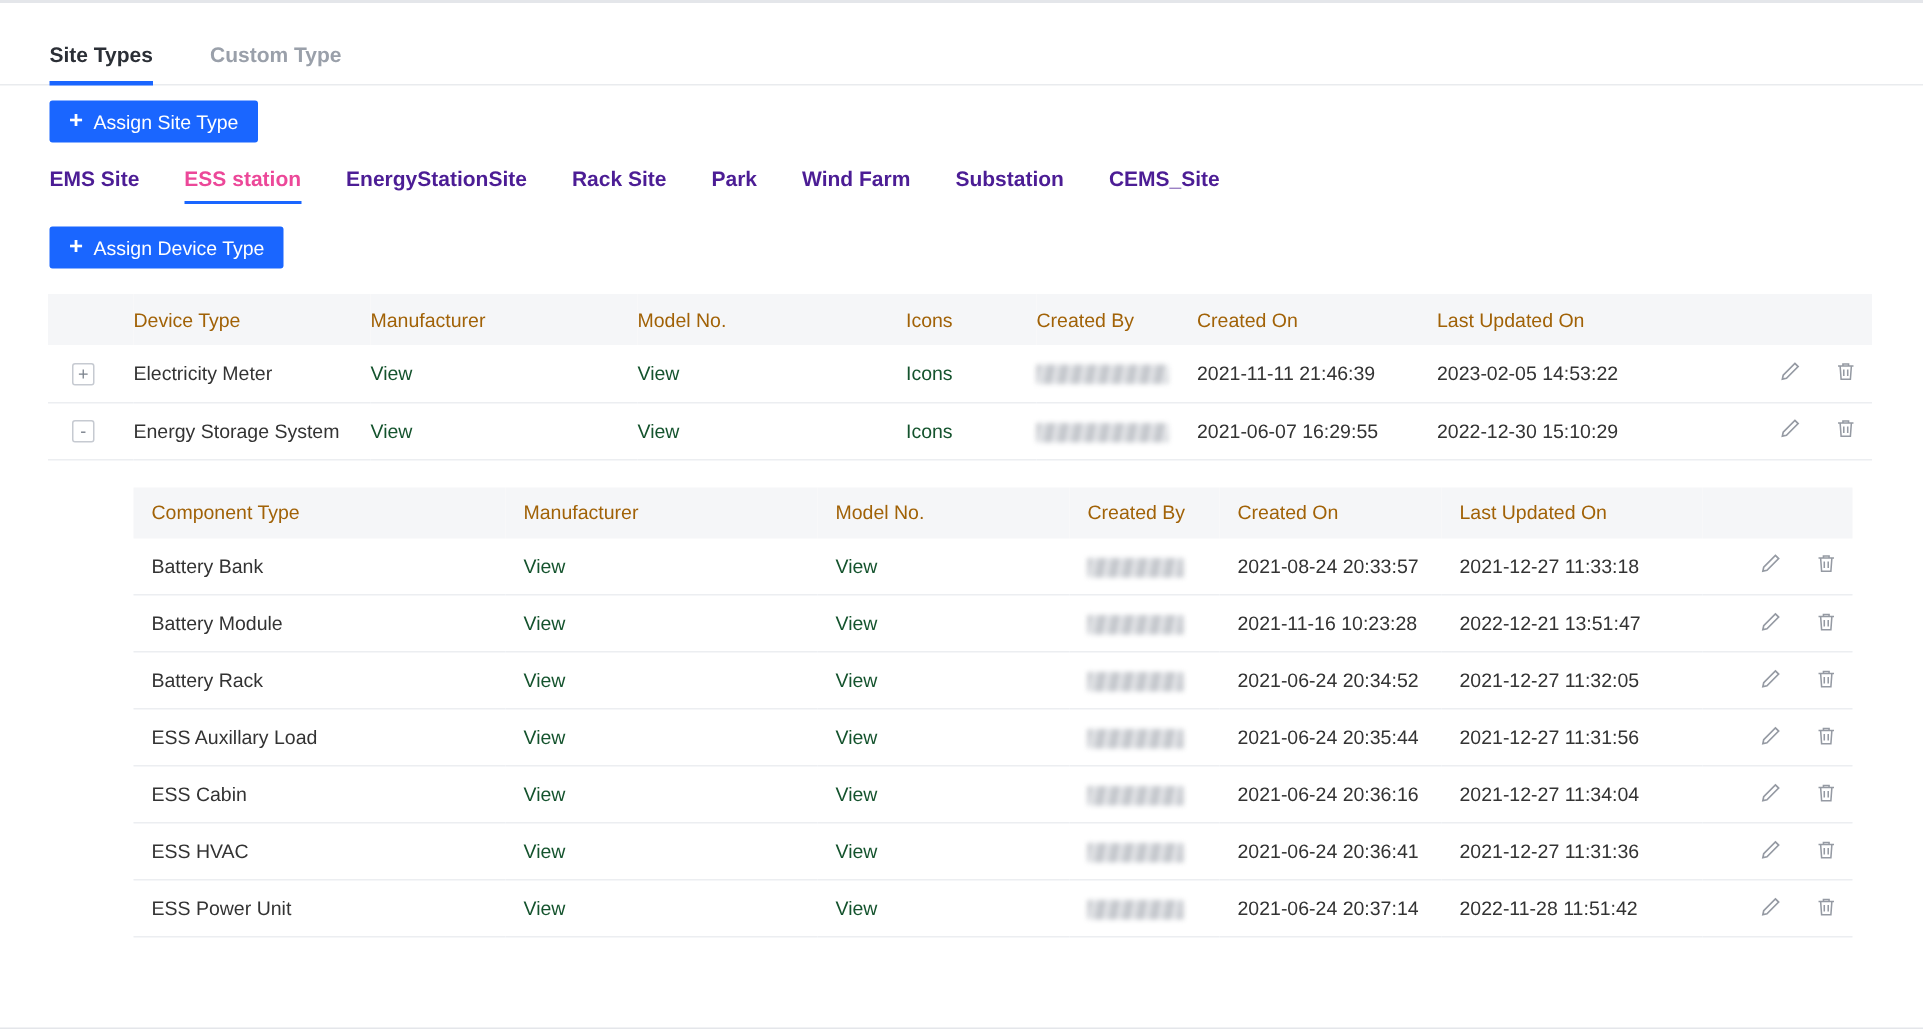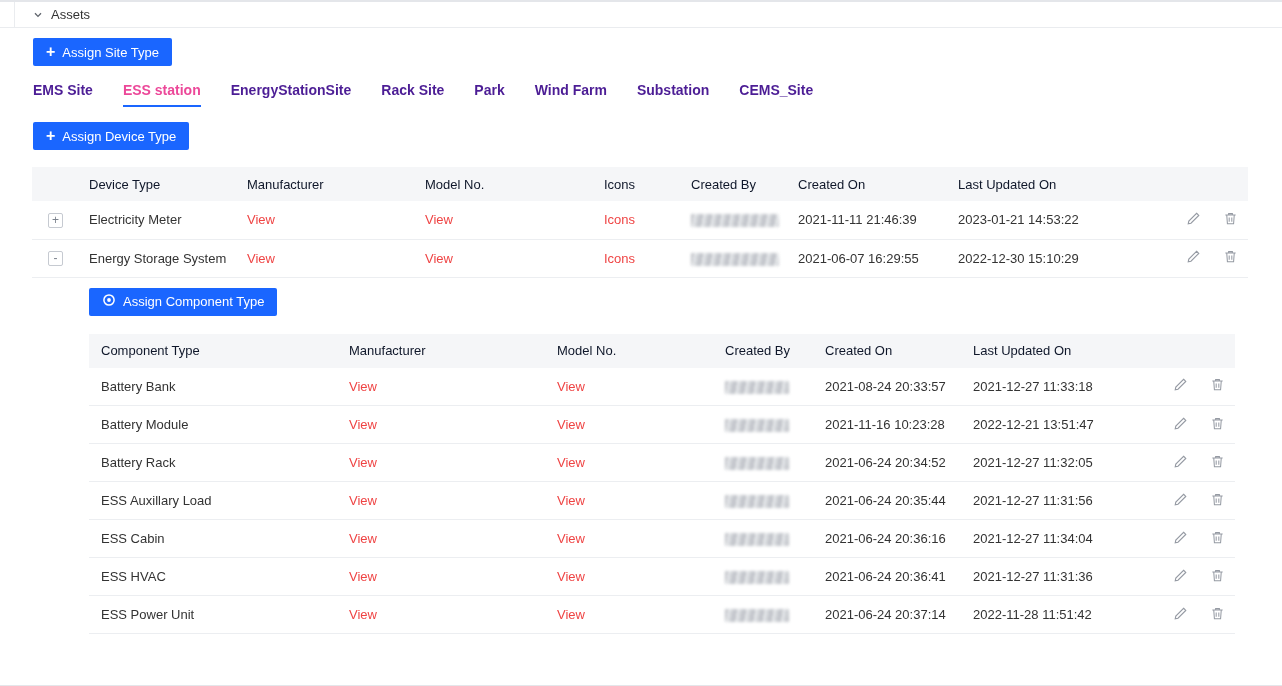--- a/index.html
+++ b/index.html
@@ -56,32 +56,32 @@
   .site-tab.active { color:#ec4899; }
   .site-tab.active::after {
     content:""; position:absolute; left:0; right:0; bottom:0; height:2px; background:#1a66ff;
   }
 
   
   table { border-collapse:collapse; table-layout:fixed; }
   .device-tbl { width:1216px; margin:17px 0 0 32px; }
   .comp-tbl { width:1146px; margin:18px 0 0 0; }
   th {
-    background:#f5f6f8; color:#0f172a; font-weight:normal; font-size:13px;
+    background:#f5f6f8; color:#a16207; font-weight:normal; font-size:13px;
     text-align:left; height:34px; padding:0;
   }
   td { height:38px; border-bottom:1px solid #eceef1; padding:0; font-size:13px; color:#333; }
   .comp-tbl th, .comp-tbl td { padding-left:12px; }
   .toggle-cell { padding-left:16px !important; }
   .toggle {
     display:inline-flex; width:15px; height:15px; align-items:center; justify-content:center;
     border:1px solid #c6cad1; border-radius:2px; background:#fff; color:#7c838d;
     font-size:12px; line-height:1; cursor:pointer; user-select:none;
   }
-  a.lnk { color:#ef4444; text-decoration:none; cursor:pointer; }
+  a.lnk { color:#14532d; text-decoration:none; cursor:pointer; }
 
   .redacted {
     display:inline-block; height:13px; border-radius:1px; vertical-align:middle;
     background:repeating-linear-gradient(100deg,#b9bcc2 0 3px,#e3e5e8 3px 6px,#c8cbd0 6px 9px);
     filter:blur(1.6px); opacity:.9;
   }
   .w88 { width:88px; } .w64 { width:64px; }
 
   .actions { text-align:right; padding-right:10px !important; white-space:nowrap; }
   .icon-btn {
@@ -90,30 +90,29 @@
   }
   .icon-btn svg { display:block; }
 
   .component-section { margin-left:89px; }
 </style>
 </head>
 <body>
 
 <div class="page">
 
-  <div class="assets-header">
-    <span class="left-edge"></span>
-    <span class="chev">
-      <svg width="10" height="10" viewBox="0 0 10 10">
-          <path d="M2 3.2 L5 6.4 L8 3.2" fill="none" stroke="#5f646c" stroke-width="1.3"></path>
-        </svg>
-    </span>
-    <span class="assets-title">Assets</span>
+
+  <div class="tabbar">
+    <div class="top-tab active">
+      <span>Site Types</span>
+    </div>
+    <div class="top-tab">
+      <span>Custom Type</span>
+    </div>
   </div>
-
 
   <button class="btn btn-site">
     <span class="plus">+</span>
     <span>Assign Site Type</span>
   </button>
 
   <div class="site-tabs">
     <div class="site-tab"><span>EMS Site</span></div>
     <div class="site-tab active"><span>ESS station</span></div>
     <div class="site-tab"><span>EnergyStationSite</span></div>
@@ -156,21 +155,21 @@
     </thead>
     <tbody>
       <tr>
         <td class="toggle-cell"><span class="toggle">+</span></td>
         <td>Electricity Meter</td>
         <td><a class="lnk">View</a></td>
         <td><a class="lnk">View</a></td>
         <td><a class="lnk">Icons</a></td>
         <td><span class="redacted w88"></span></td>
         <td>2021-11-11 21:46:39</td>
-        <td>2023-01-21 14:53:22</td>
+        <td>2023-02-05 14:53:22</td>
         <td class="actions">
           <button class="icon-btn">
               <span>
                 <svg width="15" height="15" viewBox="0 0 16 16">
                   <path d="M11.3 2.4l2.3 2.3-8.3 8.3-2.9.6.6-2.9 8.3-8.3z" fill="none" stroke="currentColor" stroke-width="1.2"></path>
                 </svg>
               </span>
             </button>
           <button class="icon-btn">
               <span>
@@ -205,29 +204,20 @@
                 </svg>
               </span>
             </button>
         </td>
       </tr>
     </tbody>
   </table>
 
   <div class="component-section">
 
-    <button class="btn btn-component">
-      <span>
-        <svg width="14" height="14" viewBox="0 0 14 14">
-            <circle cx="7" cy="7" r="5.1" fill="none" stroke="#fff" stroke-width="1.5"></circle>
-            <circle cx="7" cy="7" r="1.9" fill="#fff"></circle>
-          </svg>
-      </span>
-      <span>Assign Component Type</span>
-    </button>
 
     <table class="comp-tbl">
       <colgroup>
         <col style="width:248px">
           <col style="width:208px">
           <col style="width:168px">
           <col style="width:100px">
         <col style="width:148px">
           <col style="width:174px">
           <col style="width:100px">

